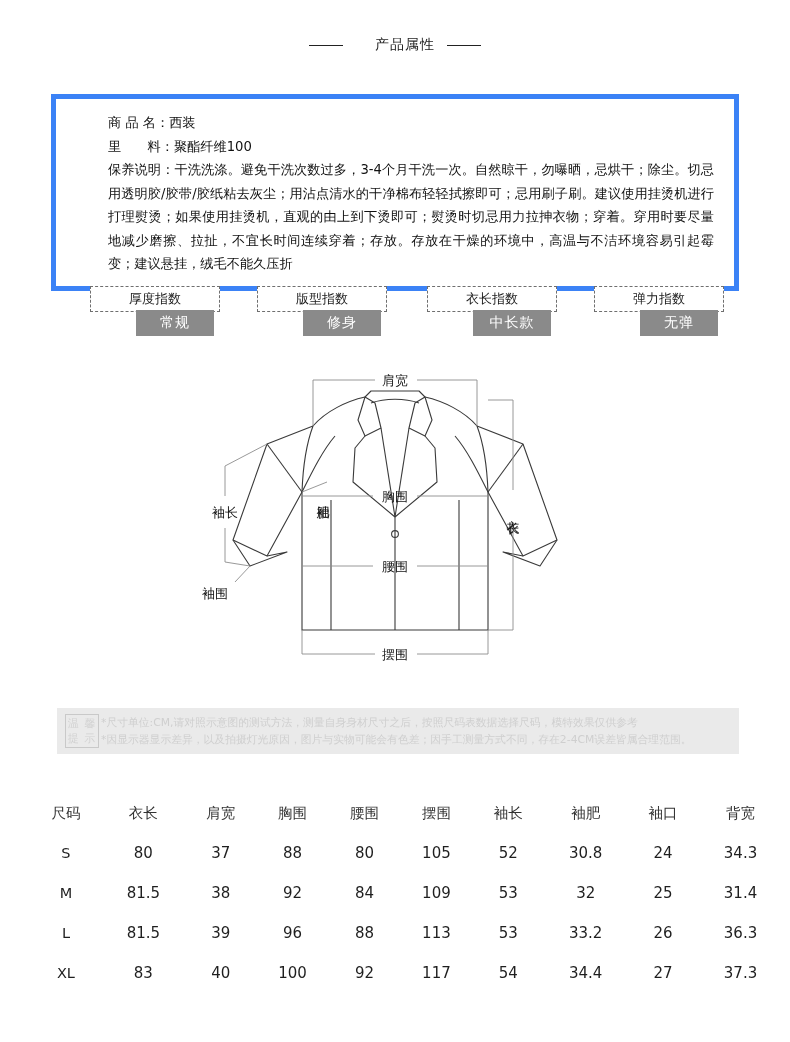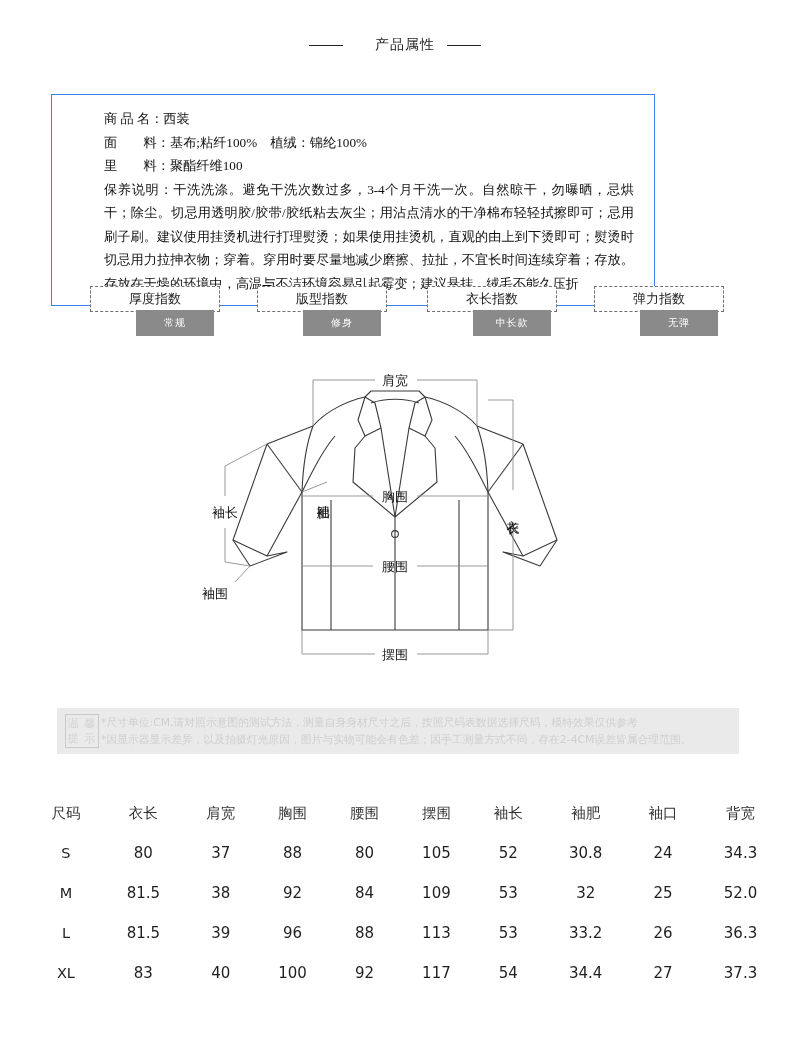--- a/index.html
+++ b/index.html
@@ -30,25 +30,24 @@
     letter-spacing: 1px;
     color: #1d1d1d;
     white-space: nowrap;
     margin-left: 20px;
   }
 
   
   .info-box {
     position: absolute;
     left: 51px; top: 94px;
-    width: 604px;
+    width: 688px;
     min-height: 182px;
-    border: 1px solid #3b82f6;
+    border: 5px solid #3b82f6;
     padding: 12px 16px 10px 52px;
-    font-family: Liberation Serif, serif;
   }
   .info-line {
     font-size: 13.2px;
     line-height: 23.5px;
     color: #111;
     white-space: nowrap;
   }
   .info-line .lbl { letter-spacing: 0; }
   .info-para {
     font-size: 13.2px;
@@ -84,21 +83,21 @@
     background: #fff;
   }
   .badge .val {
     position: absolute;
     left: 46px; top: 24px;
     min-width: 78px;
     height: 26px;
     background: #8a8a8a;
     color: #ffffff;
     display: flex; align-items: center; justify-content: center;
-    font-size: 10px;
+    font-size: 14px;
     letter-spacing: 1px;
     padding: 0 7px;
   }
 
   
   .diagram-wrap {
     position: absolute;
     left: 0; top: 370px;
     width: 790px; height: 305px;
   }
@@ -165,23 +164,20 @@
   <span class="title-rule"></span>
   <span class="title-text">产品属性</span>
   <span class="title-rule"></span>
 </div>
 
 <div class="info-box">
   <div class="info-line">
     <span class="lbl">商 品 名：</span><span>西装</span>
   </div>
   <div class="info-line">
-    <span class="lbl">面　　料：</span><span>基布;粘纤100%　植绒：锦纶100%</span>
-  </div>
-  <div class="info-line">
     <span class="lbl">里　　料：</span><span>聚酯纤维100</span>
   </div>
   <div class="info-para">保养说明：干洗洗涤。避免干洗次数过多，3-4个月干洗一次。自然晾干，勿曝晒，忌烘干；除尘。切忌用透明胶/胶带/胶纸粘去灰尘；用沾点清水的干净棉布轻轻拭擦即可；忌用刷子刷。建议使用挂烫机进行打理熨烫；如果使用挂烫机，直观的由上到下烫即可；熨烫时切忌用力拉抻衣物；穿着。穿用时要尽量地减少磨擦、拉扯，不宜长时间连续穿着；存放。存放在干燥的环境中，高温与不洁环境容易引起霉变；建议悬挂，绒毛不能久压折</div>
 </div>
 
 <div class="badges">
   <div class="badge" style="left:74px;">
     <div class="cap">厚度指数</div>
     <div class="val">常规</div>
   </div>
@@ -320,21 +316,21 @@
     <tr>
       <td class="sizecol">M</td>
       <td>81.5</td>
       <td>38</td>
       <td>92</td>
       <td>84</td>
       <td>109</td>
       <td>53</td>
       <td>32</td>
       <td>25</td>
-      <td>52.0</td>
+      <td>31.4</td>
     </tr>
     <tr>
       <td class="sizecol">L</td>
       <td>81.5</td>
       <td>39</td>
       <td>96</td>
       <td>88</td>
       <td>113</td>
       <td>53</td>
       <td>33.2</td>

